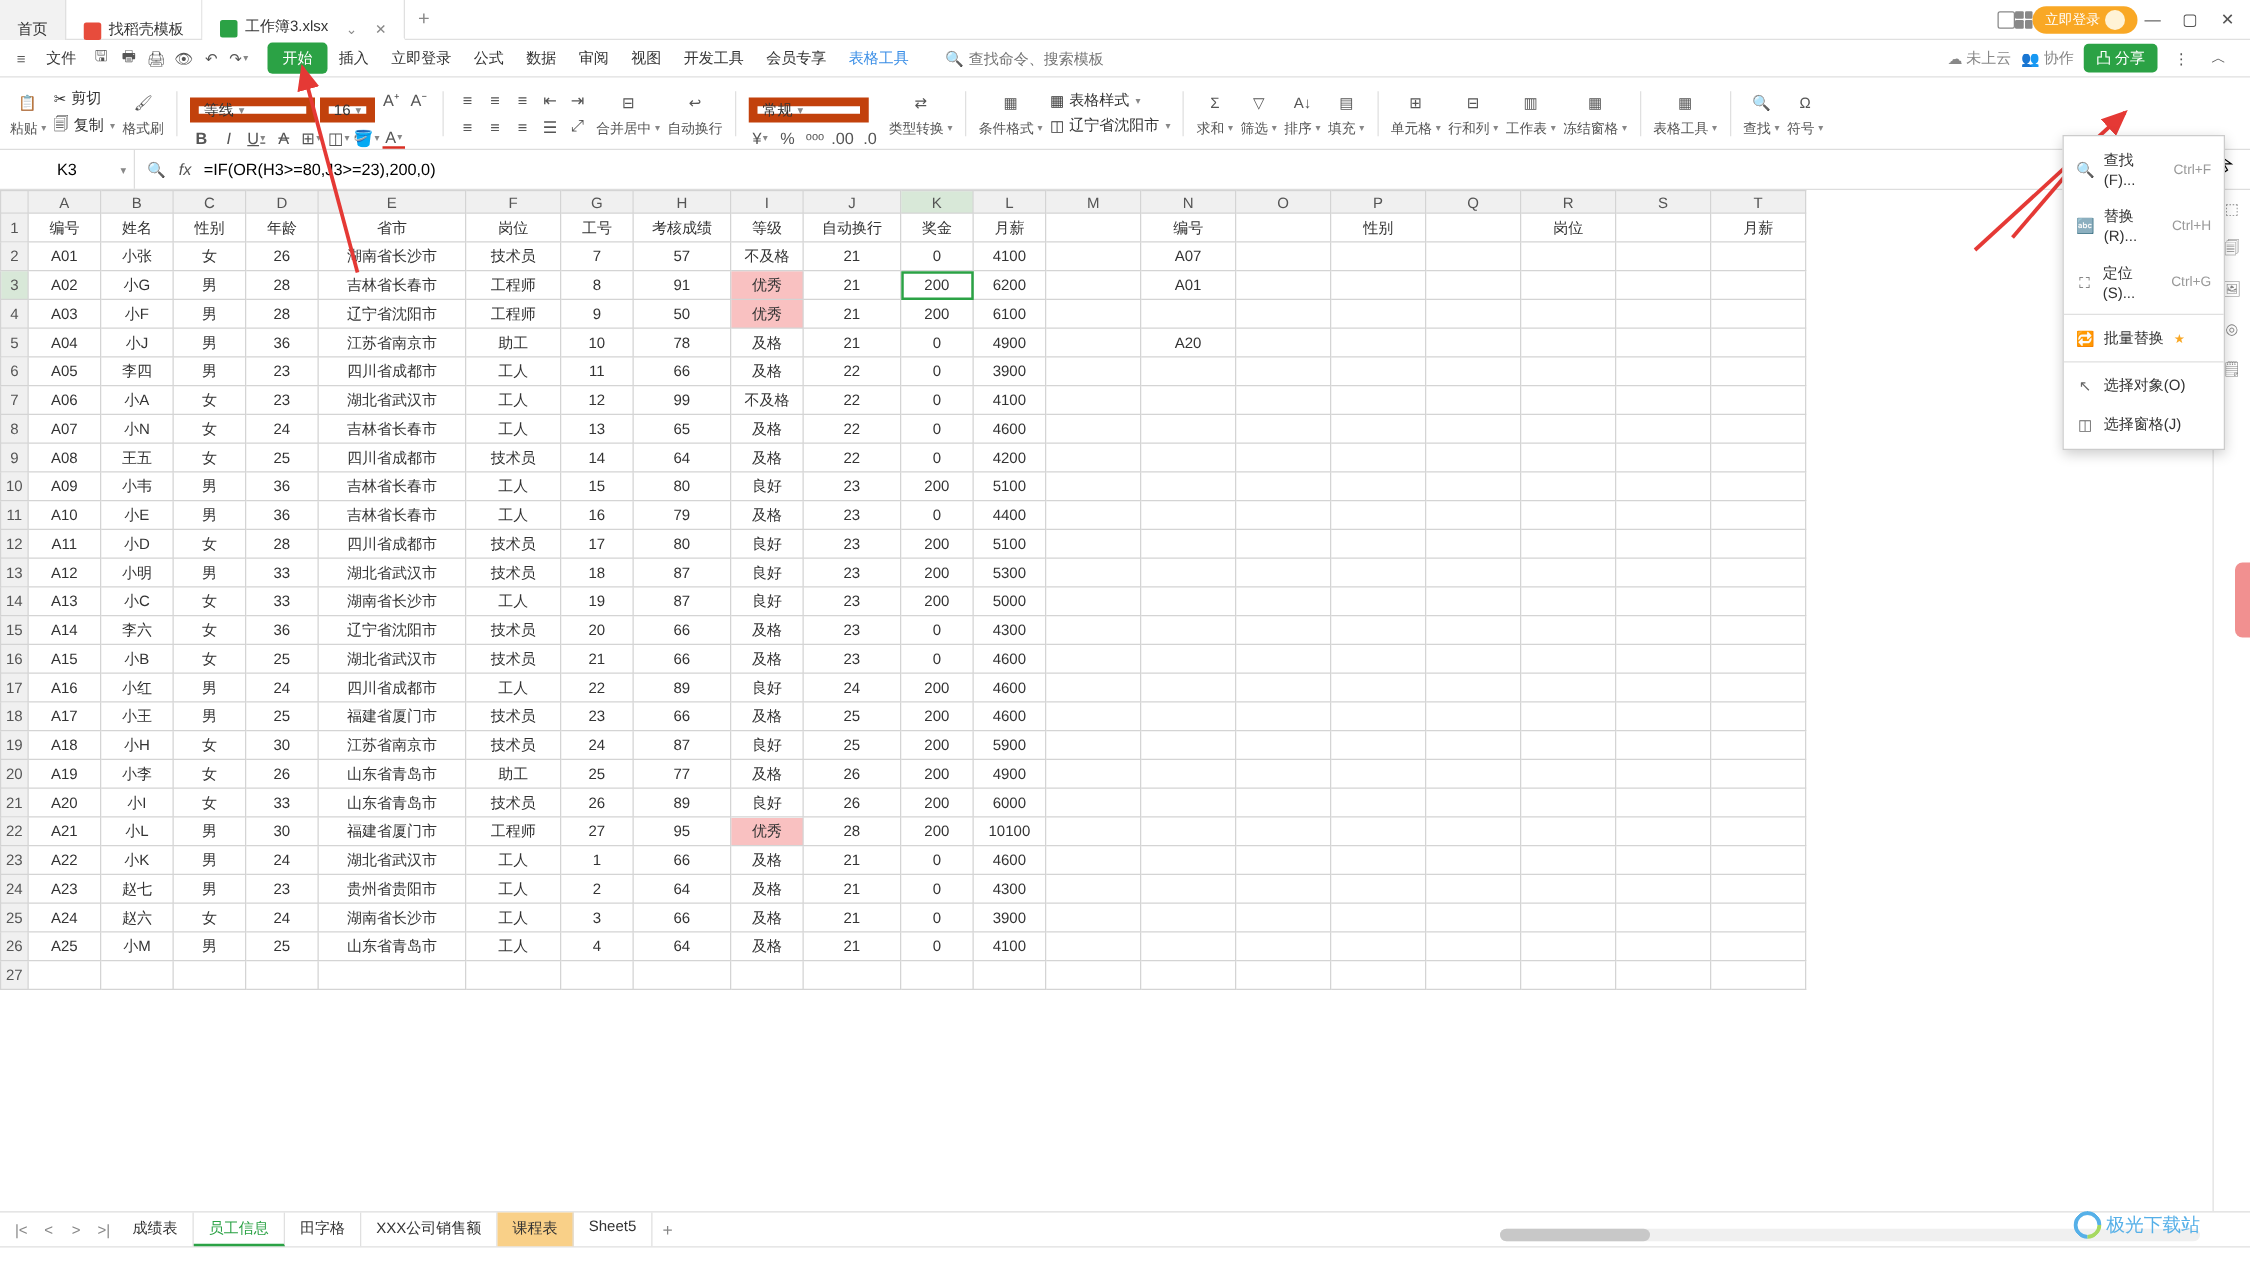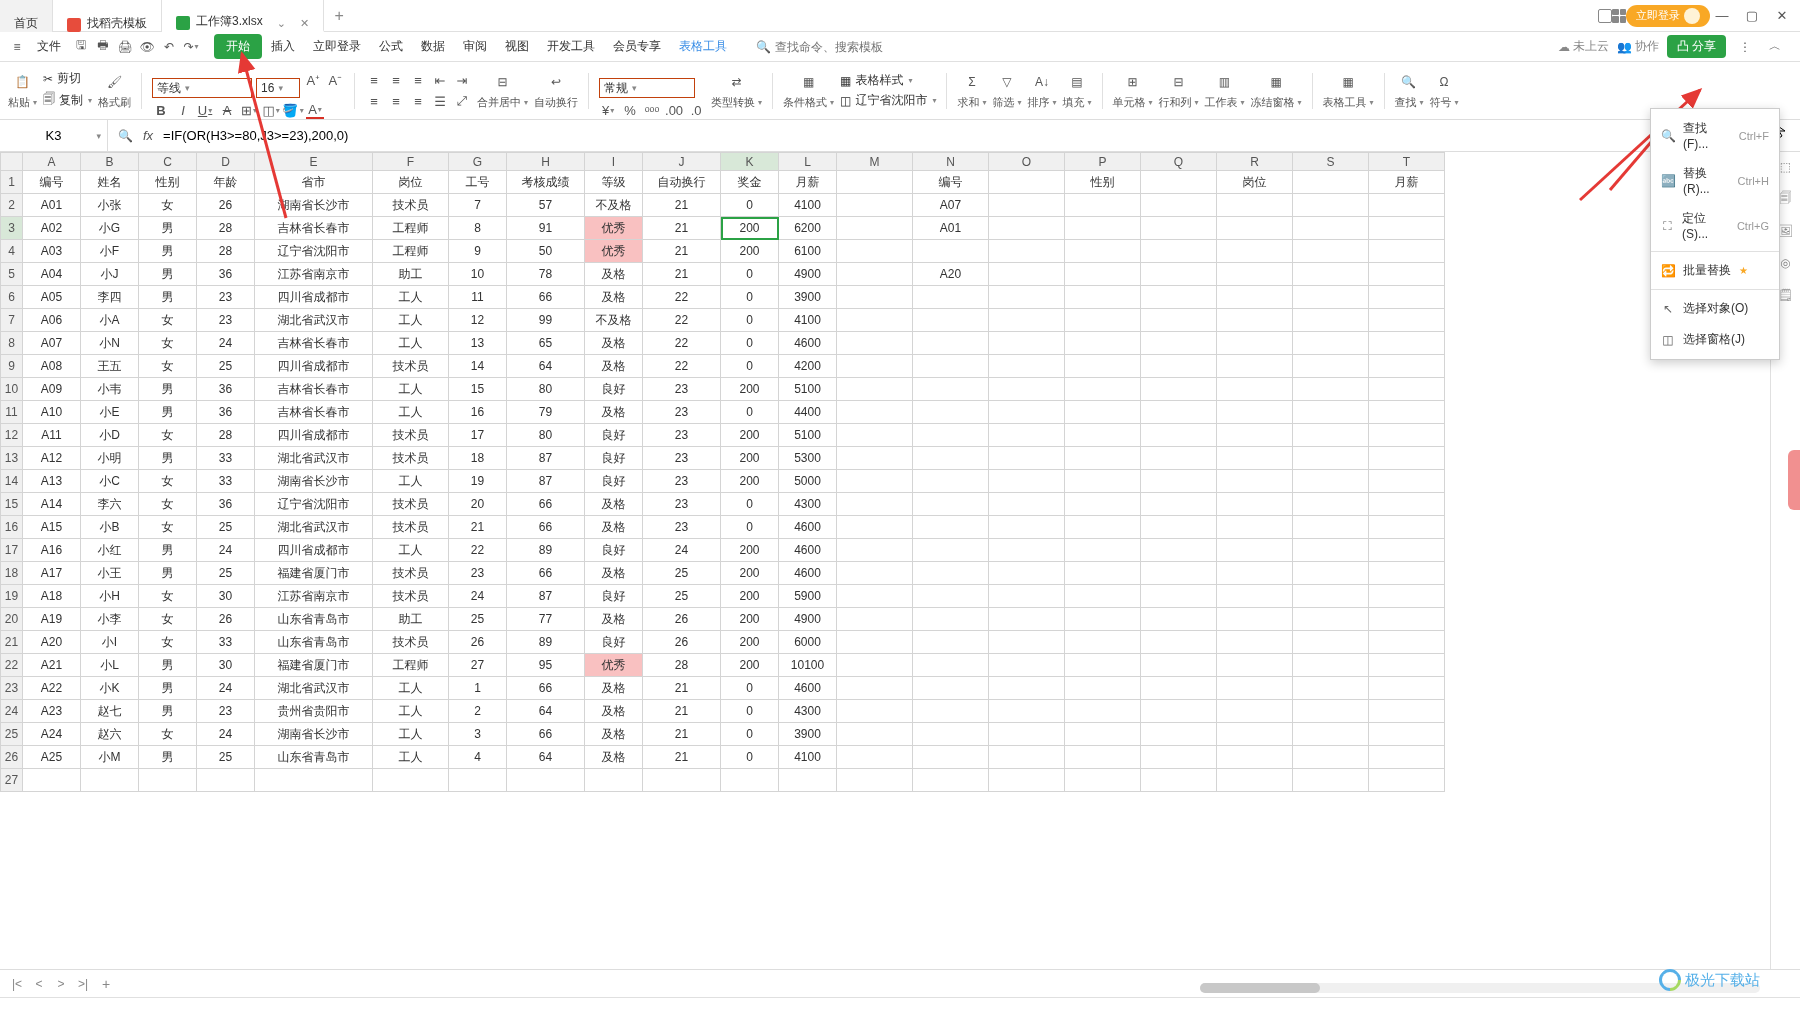--- a/index.html
+++ b/index.html
@@ -29,21 +29,21 @@
   .menubar .qsearch input { border:none; outline:none; font-size:12px; width:120px; color:#666;}
   .mbar-right { margin-left:auto; display:flex; align-items:center; gap:8px; padding-right:8px;}
   .cloud-lbl { color:#888; display:flex; align-items:center; gap:3px;}
   .share-btn { background:#2ba245; color:#fff; padding:3px 10px; border-radius:4px; display:flex; align-items:center; gap:3px;}
   .ribbon { height:58px; display:flex; align-items:center; padding:0 8px; gap:6px; border-bottom:1px solid #ddd; }
   .rgroup { display:flex; flex-direction:column; align-items:center; gap:2px; justify-content:center; height:100%;}
   .rgroup .rico { width:22px; height:22px; color:#555; display:flex; align-items:center; justify-content:center;}
   .rgroup .rlab { font-size:11px; color:#555; display:flex; align-items:center; gap:2px;}
   .rvert { display:flex; flex-direction:column; gap:3px; }
   .rhrow { display:flex; align-items:center; gap:4px; }
-  .font-sel { border:1px solid #c2410c; height:20px; padding:0 4px; font-size:12px; display:flex; align-items:center; gap:4px; background:#fff;margin-top:16px;}
+  .font-sel { border:7px solid #c2410c; height:20px; padding:0 4px; font-size:12px; display:flex; align-items:center; gap:4px; background:#fff;margin-top:16px;}
   .font-sel .dd { color:#888; font-size:9px;}
   .tb { width:18px; height:18px; display:flex; align-items:center; justify-content:center; color:#555; cursor:pointer; font-size:13px;}
   .tb.bold{font-weight:bold;} .tb.ita{font-style:italic;} .tb.ul{text-decoration:underline;} .tb.strike{text-decoration:line-through;}
   .rdiv { width:1px; height:36px; background:#e0e0e0; margin:0 4px;}
   .dd-car { font-size:8px; color:#888; margin-left:1px;}
   .namebox-row { height:32px; display:flex; align-items:center; border-bottom:1px solid #ddd; }
   .namebox { width:108px; height:100%; border-right:1px solid #ddd; display:flex; align-items:center; justify-content:center; position:relative;}
   .namebox input { border:none; outline:none; text-align:center; width:80px; font-size:13px;}
   .namebox .dd { position:absolute; right:6px; font-size:9px; color:#888;}
   .fx-area { flex:1; display:flex; align-items:center; gap:10px; padding:0 10px;}
@@ -1032,20 +1032,28 @@
     <div class="sico">◎</div>
     <div class="sico">🗒</div>
   </div>
 </div>
 
 <div class="sheet-tabs">
   <span class="nav">|&lt;</span>
   <span class="nav">&lt;</span>
   <span class="nav">&gt;</span>
   <span class="nav">&gt;|</span>
+  <div id="sheettabs" style="display:flex;">
+      <div class="stab">成绩表</div>
+      <div class="stab active">员工信息</div>
+      <div class="stab">田字格</div>
+      <div class="stab">XXX公司销售额</div>
+      <div class="stab orange">课程表</div>
+      <div class="stab">Sheet5</div>
+    </div>
   <span class="addsh">+</span>
   <div class="hscroll">
       <div class="thumb"></div>
     </div>
 </div>
 
 <div class="statusbar"></div>
 
 <div class="dropdown-menu">
   <div class="mi">

